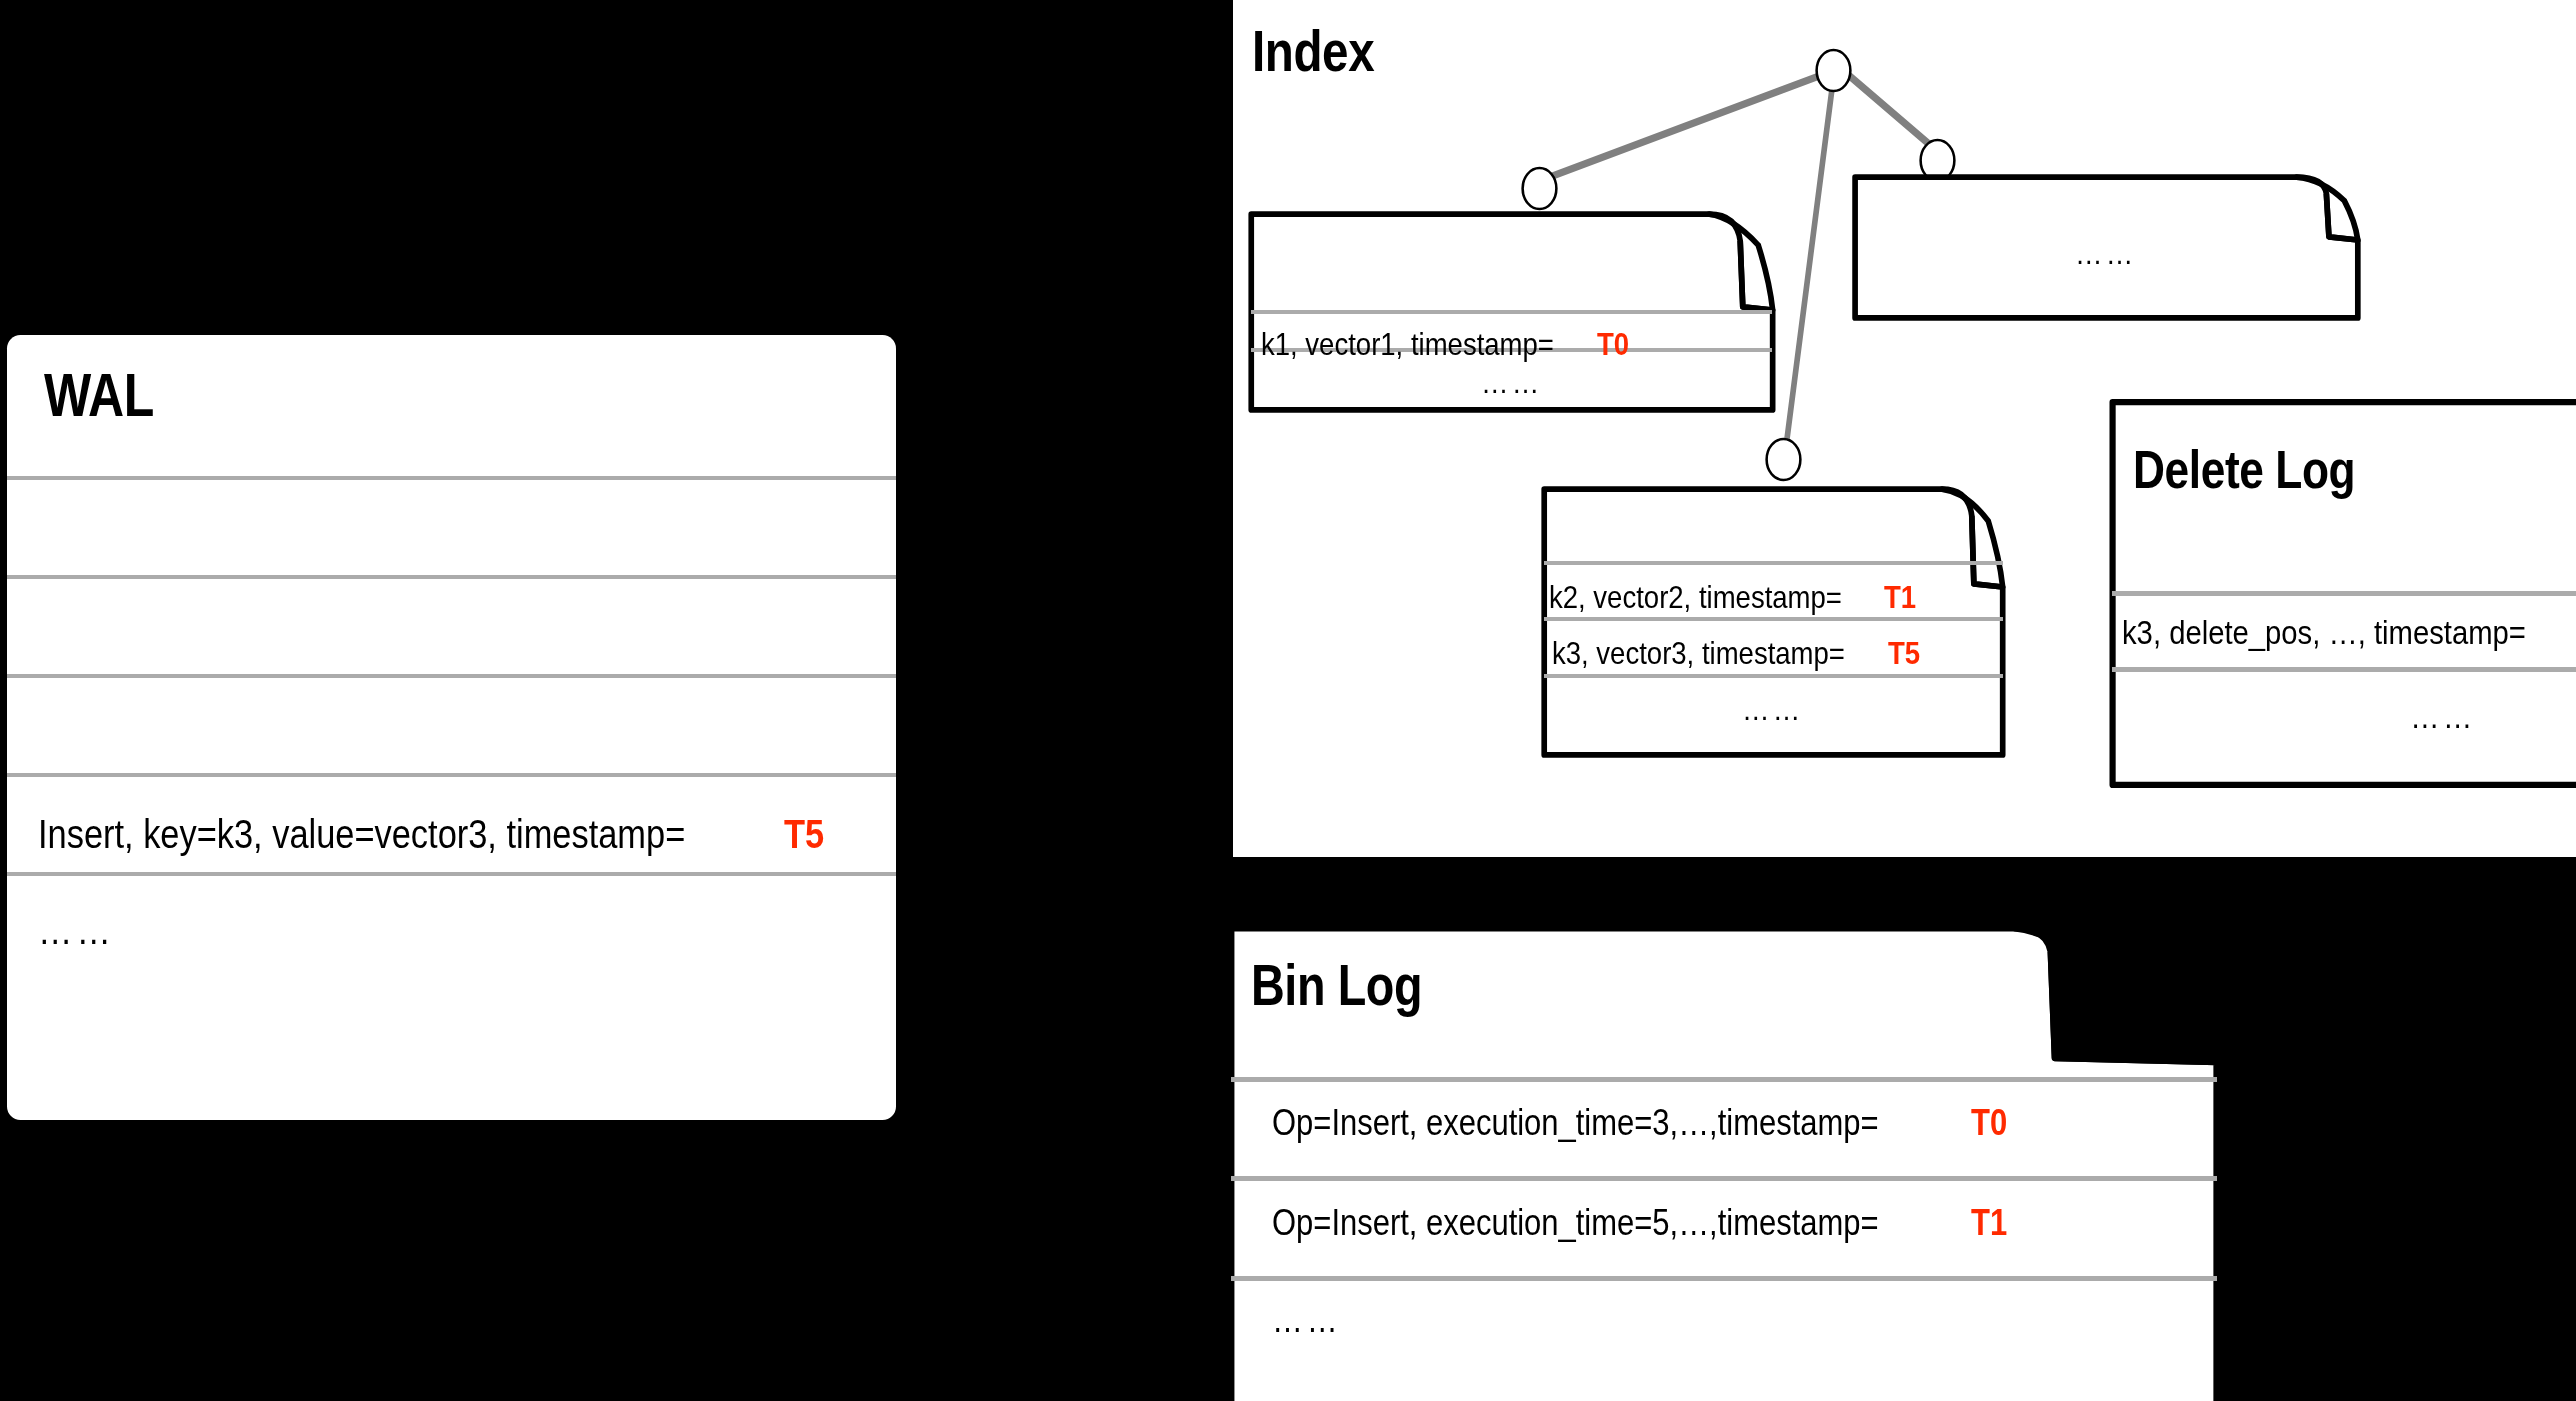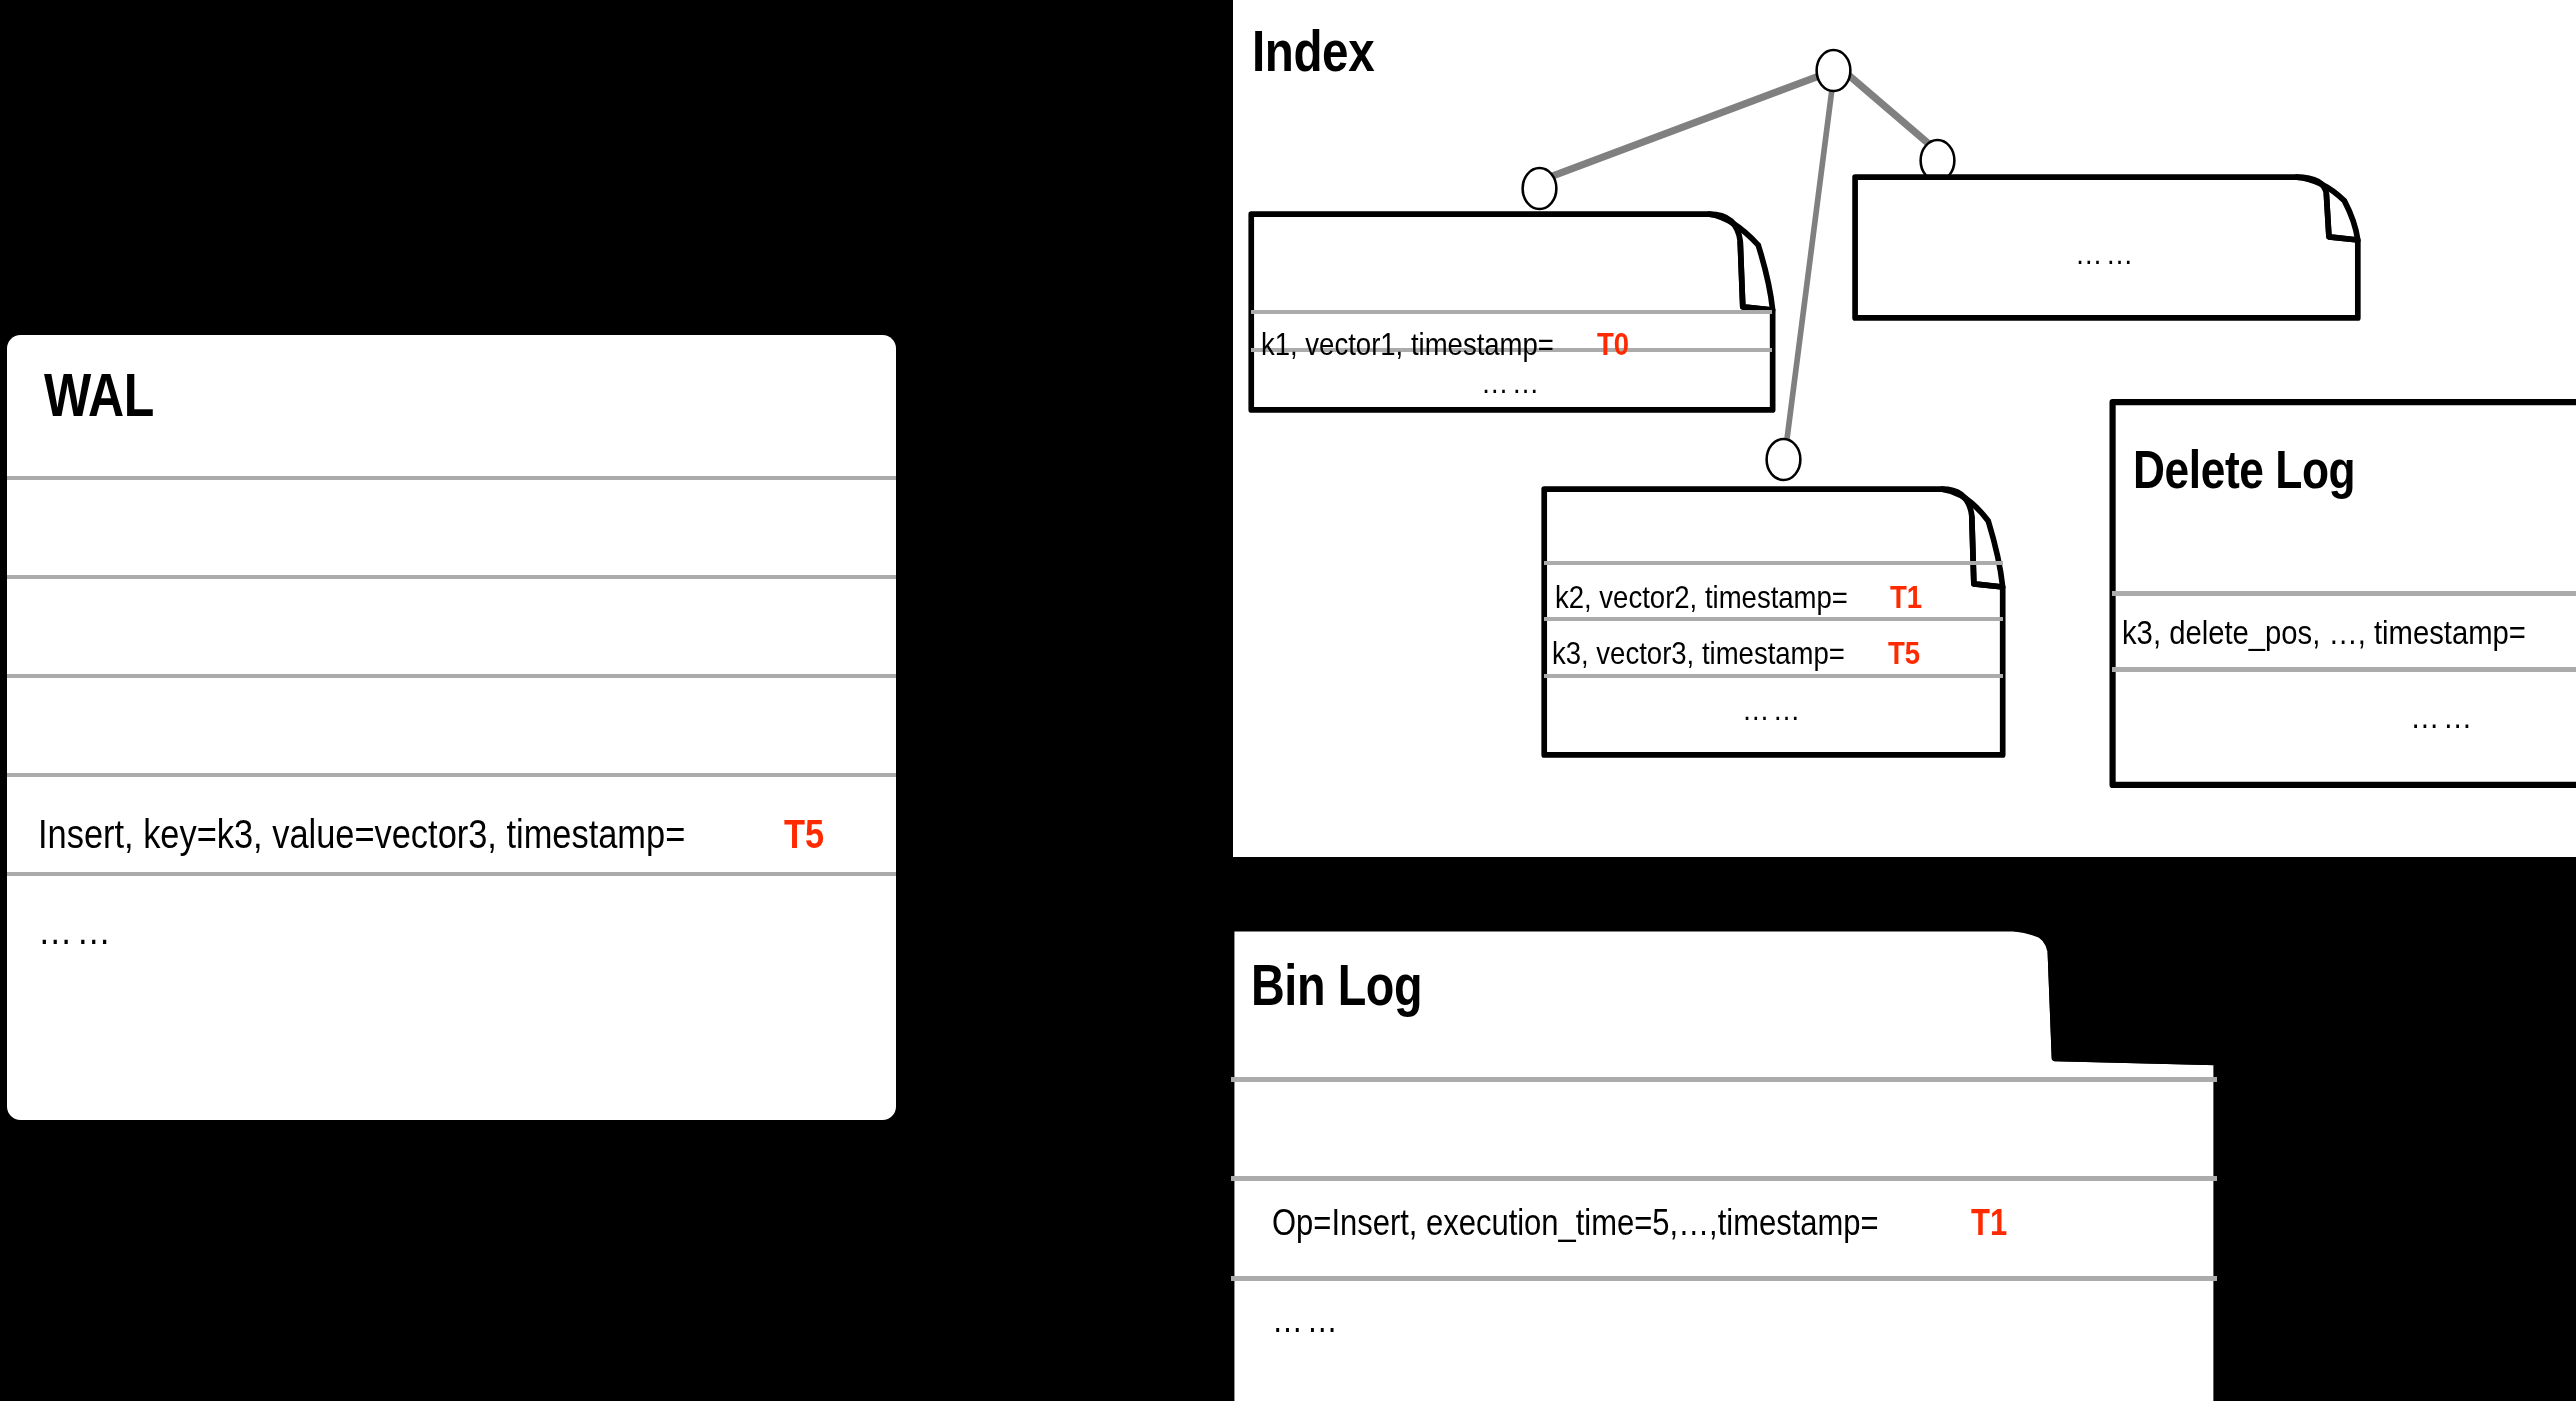--- a/index.html
+++ b/index.html
@@ -131,21 +131,21 @@
       <svg width="468" height="272" viewBox="0 0 908 528">
         <path d="M6,6 L6,522 L896,522 L896,196 L840,190 L836,58 Q830,6 778,6 Z" fill="#ffffff" stroke="#000000" stroke-width="11" stroke-linejoin="round"></path>
         <path d="M778,6 Q826,12 868,68 Q890,140 896,196" fill="none" stroke="#000000" stroke-width="11" stroke-linecap="round"></path>
         <path d="M836,58 L840,190 L896,196" fill="none" stroke="#000000" stroke-width="11" stroke-linejoin="round"></path>
       </svg>
       <div class="content">
         <div class="divider" style="left:3.1px; top:75px; width:459px; height:4.1px;"></div>
         <div class="divider" style="left:3.1px; top:131px; width:459px; height:4.1px;"></div>
         <div class="divider" style="left:3.1px; top:188px; width:459px; height:4.1px;"></div>
 
-        <div style="position:absolute; left:14px; top:90px; font-size:32px;">
+        <div style="position:absolute; left:8px; top:90px; font-size:32px;">
           <span class="rowtext" style="display:inline-block; vertical-align:middle;">k2, vector2, timestamp=</span><span class="rowtext ts" style="display:inline-block; vertical-align:middle; color:#ff2a00; margin-left:-5.2px;">T1</span>
         </div>
         <div style="position:absolute; left:11.3px; top:146px; font-size:32px;">
           <span class="rowtext" style="display:inline-block; vertical-align:middle;">k3, vector3, timestamp=</span><span class="rowtext ts" style="display:inline-block; vertical-align:middle; color:#ff2a00; margin-left:-5.2px;">T5</span>
         </div>
         <div style="position:absolute; left:0; right:0; top:205px; text-align:center; font-size:32px;">
           <span class="rowtext center dots" style="display:inline-block;">……</span>
         </div>
       </div>
     </div>
@@ -179,20 +179,23 @@
       <path d="M1528,6 Q1598,14 1700,86 Q1838,190 1920,266" fill="none" stroke="#000000" stroke-width="13" stroke-linecap="round"></path>
       <path d="M1598,52 L1606,258 L1920,266" fill="none" stroke="#000000" stroke-width="13" stroke-linejoin="round"></path>
     </svg>
     <div class="content">
       <div class="title" style="position:absolute; left:23px; top:27px; font-size:57px;">Bin Log</div>
 
       <div class="divider" style="left:3.1px; top:152px; width:986px; height:4.6px;"></div>
       <div class="divider" style="left:3.1px; top:251px; width:986px; height:4.6px;"></div>
       <div class="divider" style="left:3.1px; top:351px; width:986px; height:4.6px;"></div>
 
+      <div style="position:absolute; left:44px; top:175px; font-size:36px;">
+        <span class="rowtext" style="display:inline-block; vertical-align:middle;">Op=Insert, execution_time=3,…,timestamp=</span><span class="rowtext ts" style="display:inline-block; vertical-align:middle; color:#ff2a00; margin-left:-6.2px;">T0</span>
+      </div>
       <div style="position:absolute; left:44px; top:275px; font-size:36px;">
         <span class="rowtext" style="display:inline-block; vertical-align:middle;">Op=Insert, execution_time=5,…,timestamp=</span><span class="rowtext ts" style="display:inline-block; vertical-align:middle; color:#ff2a00; margin-left:-6.2px;">T1</span>
       </div>
       <div style="position:absolute; left:44px; top:374px; font-size:36px;">
         <span class="rowtext dots" style="display:inline-block;">……</span>
       </div>
     </div>
   </div>
 
 </div>

